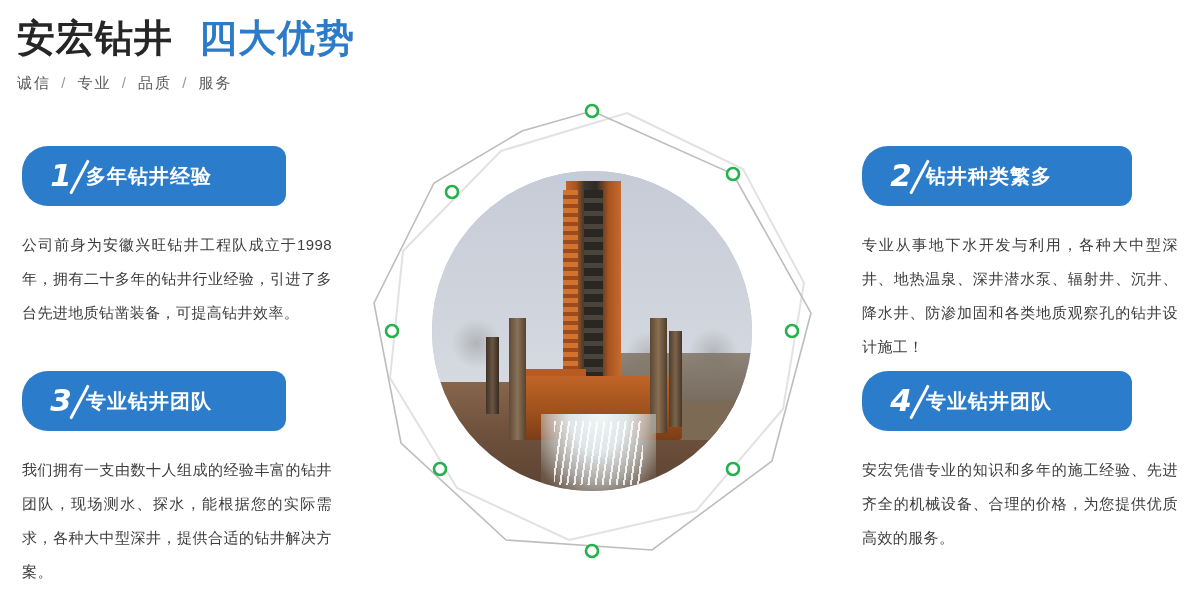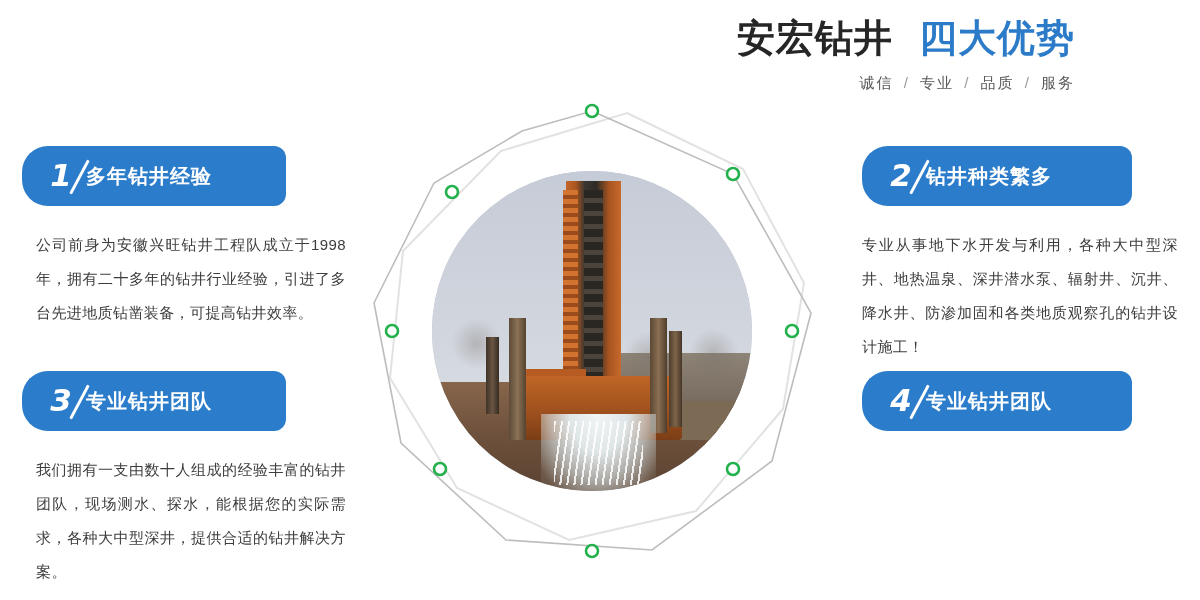--- a/index.html
+++ b/index.html
@@ -6,21 +6,21 @@
   body{
     width:1200px;height:600px;
     background:#ffffff;
     font-family:"Liberation Sans","DejaVu Sans",sans-serif;
     overflow:hidden;
     position:relative;
   }
   .stage{position:relative;width:1200px;height:600px;}
 
   
-  .header{position:absolute;left:7px;top:0;width:1068px;text-align:right;}
+  .header{position:absolute;left:17px;top:0;width:1068px;text-align:left;}
   .head-title{
     margin-top:14px;
     font-size:38px;
     line-height:48px;
     font-weight:700;
     letter-spacing:1px;
     white-space:nowrap;
   }
   .head-title .brand{color:#262626;}
   .head-title .gap{display:inline-block;width:26px;}
@@ -86,21 +86,21 @@
   }
 
   .card-body{
     margin-top:22px;
     font-size:15px;
     line-height:34px;
     color:#3d3d3d;
     letter-spacing:0.4px;
     text-align:justify;
   }
-  .card-left .card-body{margin-left:36px;width:310px;}
+  .card-left .card-body{margin-left:22px;width:310px;}
   .card-right .card-body{margin-left:12px;width:316px;}
 
   
   .center{
     position:absolute;
     left:352px;top:91px;
     width:480px;height:480px;
   }
   .center svg{position:absolute;left:0;top:0;}
 
@@ -238,20 +238,21 @@
   </div>
 
   <div class="card card-right" style="top:371px;">
     <div class="banner">
       <span class="badge">
         <span class="num">4</span>
         <span class="slash"></span>
       </span>
       <span class="banner-title">专业钻井团队</span>
     </div>
+    <div class="card-body">安宏凭借专业的知识和多年的施工经验、先进齐全的机械设备、合理的价格，为您提供优质高效的服务。</div>
   </div>
 
   <div class="center">
 
     <svg width="480" height="480" viewBox="0 0 480 480">
 
       <polygon points="275,22 391,78 452,192 431,318 344,420 217,449 105,397 38,287 51,160 149,60" fill="none" stroke="#e2e2e2" stroke-width="2"></polygon>
 
       <polygon points="240,20 381,83 459,222 420,370 300,459 154,449 49,352 22,212 82,92 170,40" fill="none" stroke="#bdbdbd" stroke-width="1.6"></polygon>
 

